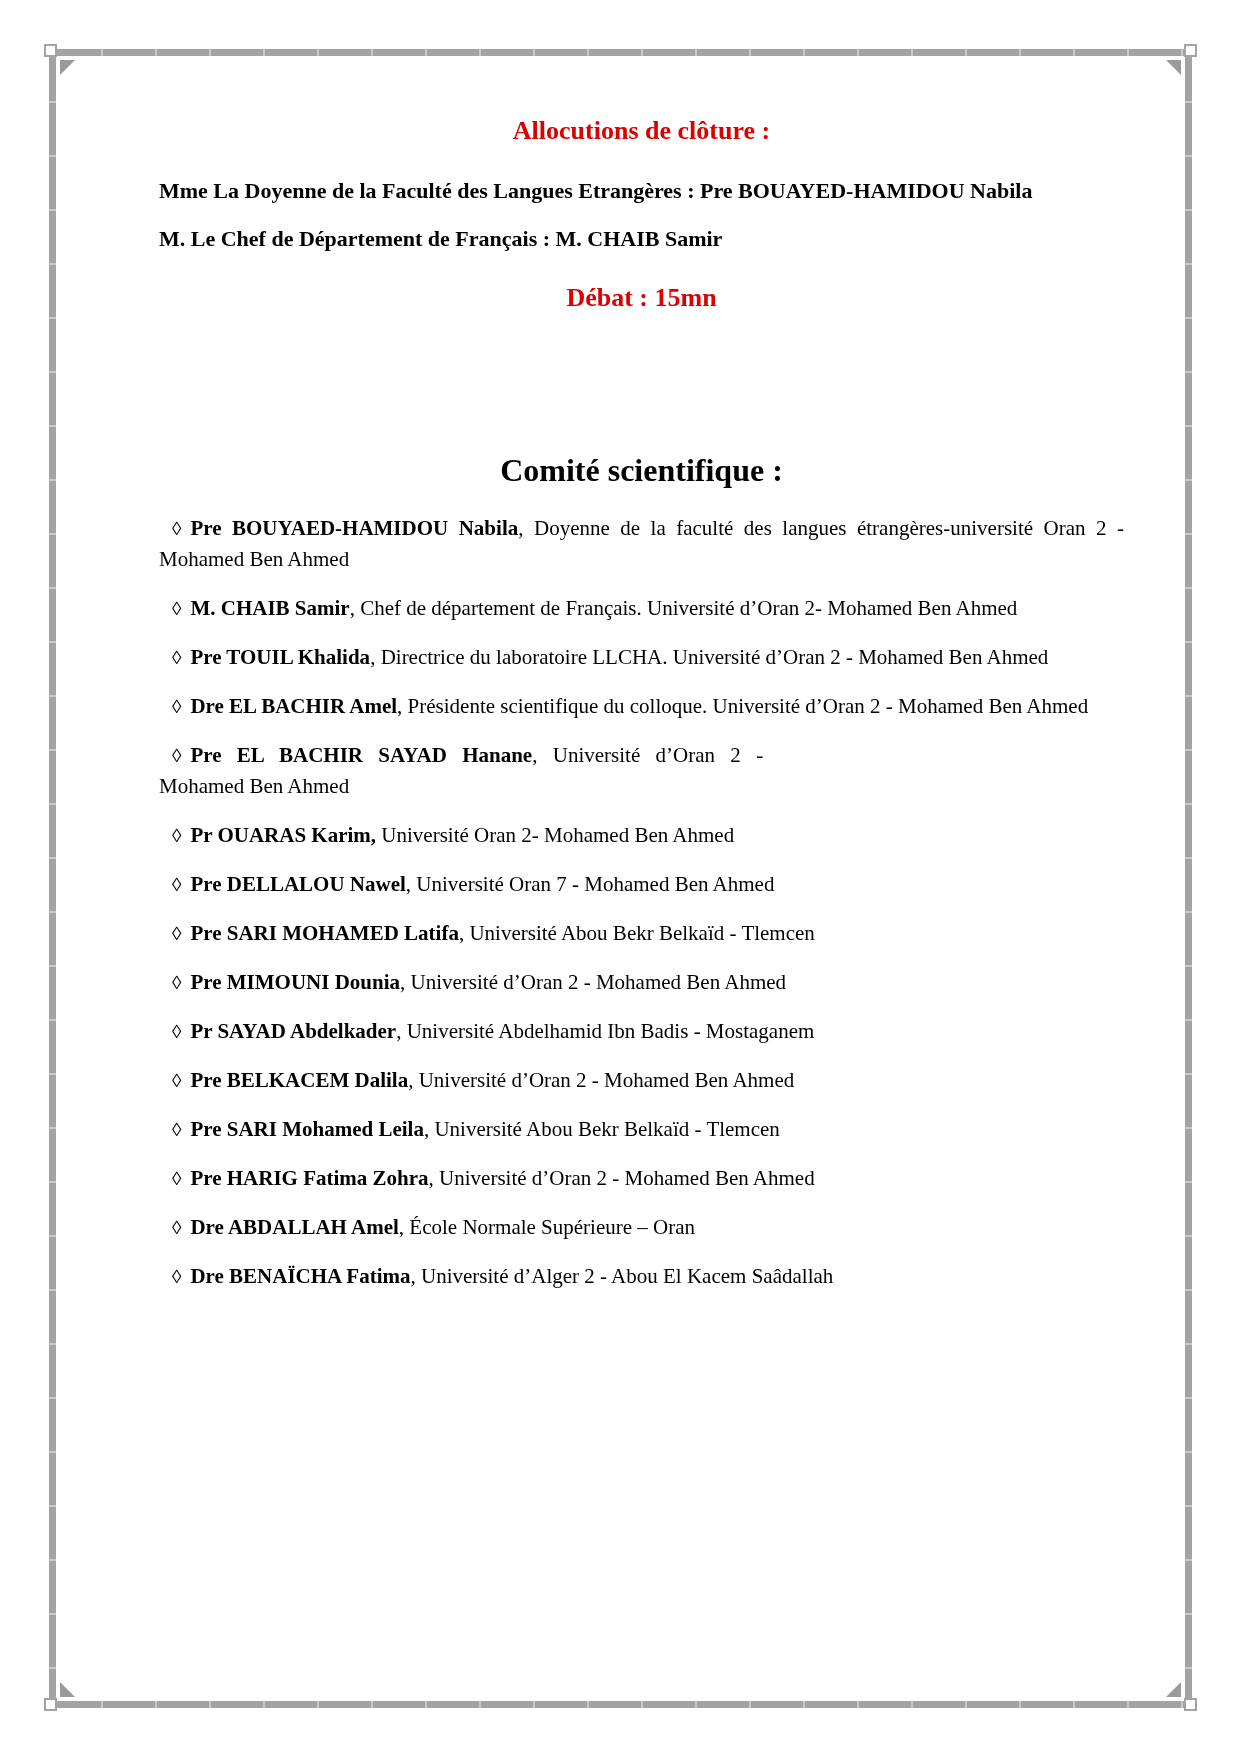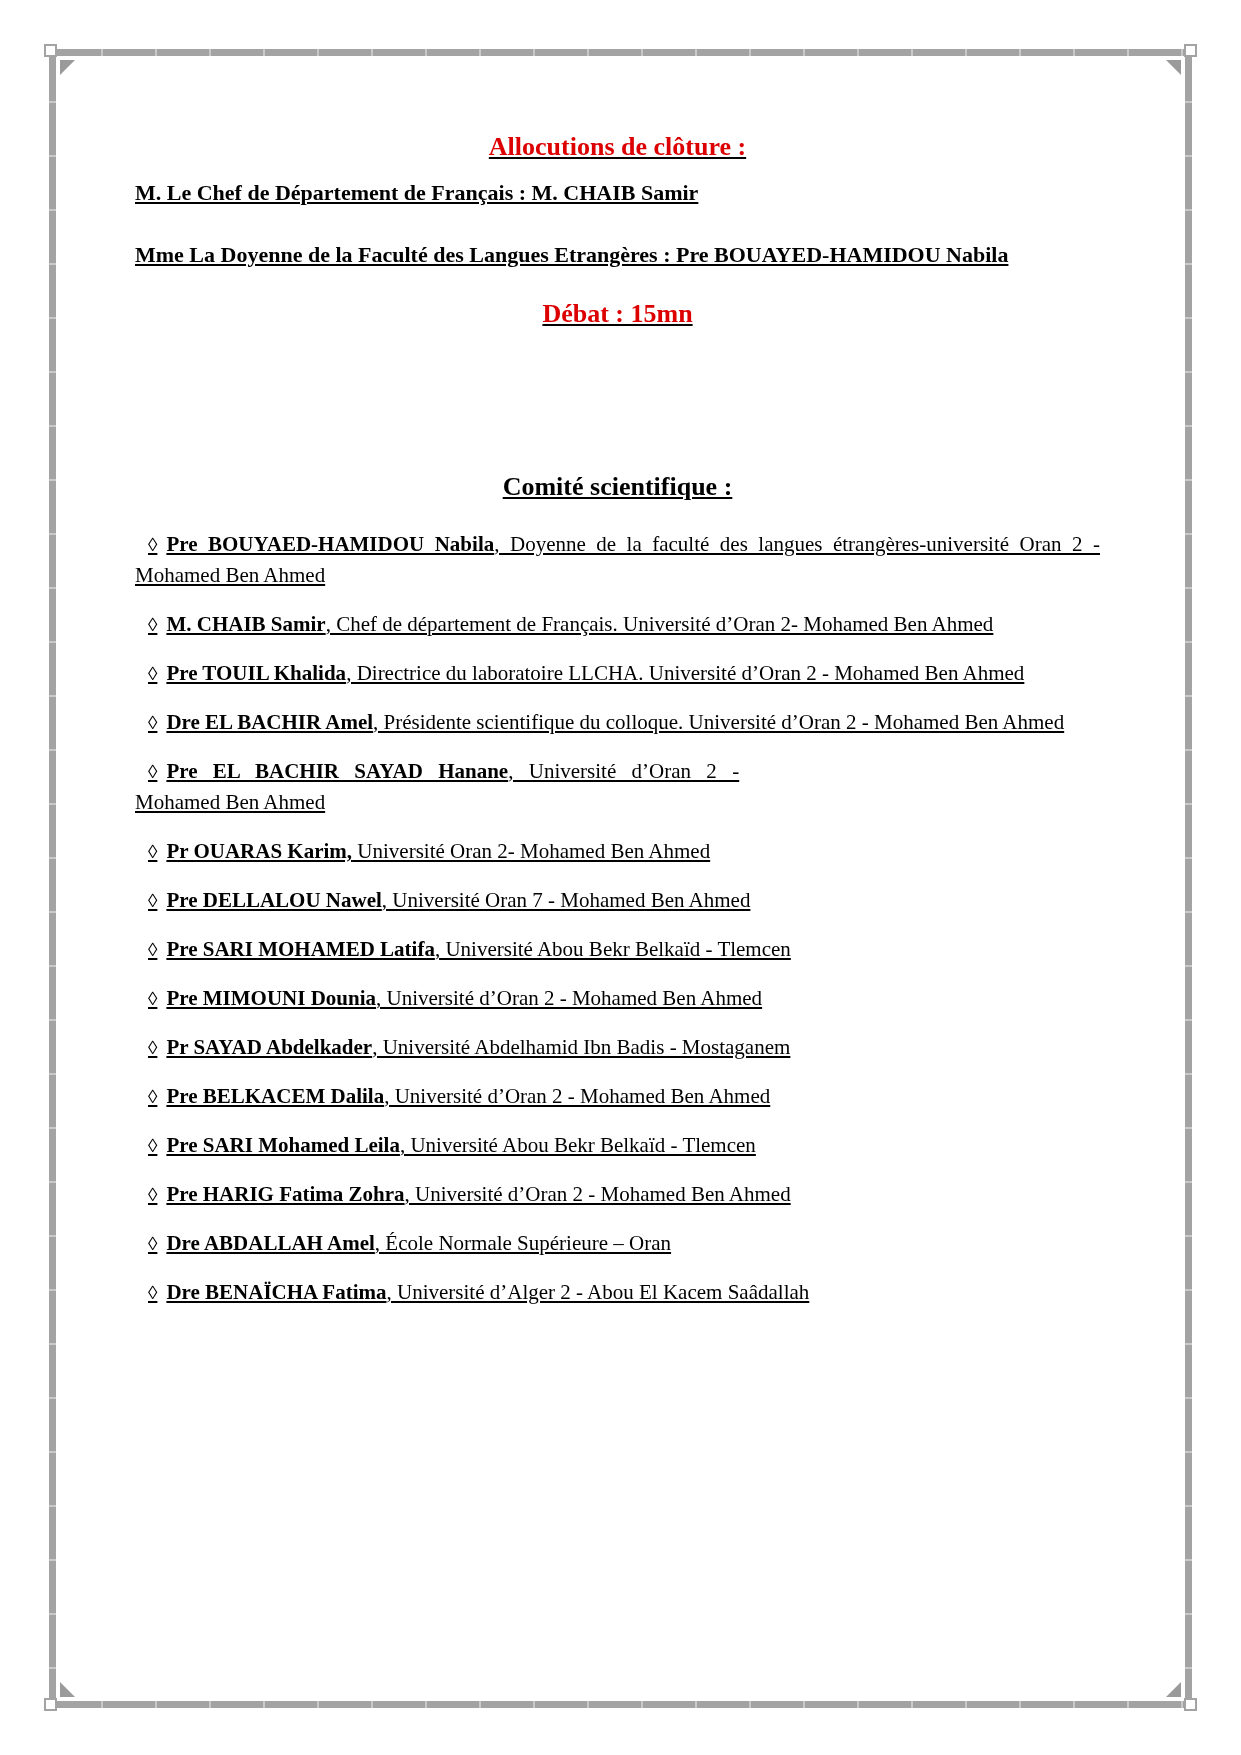--- a/index.html
+++ b/index.html
@@ -29,33 +29,33 @@
   }
   .sq-tl { left: 44px; top: 44px; } .sq-tr { left: 1184px; top: 44px; }
   .sq-bl { left: 44px; top: 1698px; } .sq-br { left: 1184px; top: 1698px; }
   .corner-tri { position: absolute; width: 15px; height: 15px; background: #9a9a9a; }
   .tri-tl { left: 60px; top: 60px; clip-path: polygon(0 0, 100% 0, 0 100%); }
   .tri-tr { left: 1166px; top: 60px; clip-path: polygon(0 0, 100% 0, 100% 100%); }
   .tri-bl { left: 60px; top: 1682px; clip-path: polygon(0 0, 0 100%, 100% 100%); }
   .tri-br { left: 1166px; top: 1682px; clip-path: polygon(100% 0, 100% 100%, 0 100%); }
   
   .content {
-    position: absolute; left: 57px; top: 68px;
-    width: 965px; padding-left: 78px; text-decoration: underline;
+    position: absolute; left: 57px; top: 52px;
+    width: 965px; padding-left: 102px;
   }
   .h-red {
     color: #dd0000; font-weight: bold; text-align: center;
     font-size: 26px; line-height: 33px; margin: 0;
   }
   .h-closing { margin-top: 62px; }
   .h-debate  { margin-top: 24px; }
   .h-pause   { margin-top: 29px; }
   .h-black {
     color: #000000; font-weight: bold; text-align: center;
-    font-size: 26px; line-height: 33px; margin: 140px 0 0 0;
+    font-size: 32px; line-height: 33px; margin: 140px 0 0 0;
   }
   .speaker {
     font-weight: bold; font-size: 22px; line-height: 36px;
     margin: 0; text-align: left;
   }
   .speaker-1 { margin-top: 26px; }
   .speaker-2 { margin-top: 12px; }
   .committee-list { margin-top: 26px; }
   .member {
     font-size: 21px; line-height: 31px;
@@ -83,23 +83,23 @@
   <div class="corner-sq sq-bl"></div>
   <div class="corner-sq sq-br"></div>
   <div class="corner-tri tri-tl"></div>
   <div class="corner-tri tri-tr"></div>
   <div class="corner-tri tri-bl"></div>
   <div class="corner-tri tri-br"></div>
 
   <div class="content">
     <p class="h-red h-closing">Allocutions de clôture :</p>
 
+    <p class="speaker speaker-1">Mme La Doyenne de la Faculté des Langues Etrangères : Pre BOUAYED-HAMIDOU Nabila</p>
+
     <p class="speaker speaker-2">M. Le Chef de Département de Français : M. CHAIB Samir</p>
-
-    <p class="speaker speaker-1">Mme La Doyenne de la Faculté des Langues Etrangères : Pre BOUAYED-HAMIDOU Nabila</p>
 
     <p class="h-red h-debate">Débat : 15mn</p>
 
 
     <p class="h-black">Comité scientifique :</p>
 
     <div class="committee-list">
         <div class="member justify"><span class="bullet">◊</span><span><span class="mname">Pre BOUYAED-HAMIDOU Nabila</span><span>, Doyenne de la faculté des langues étrangères-université Oran 2 - Mohamed Ben Ahmed</span></span></div>
         <div class="member justify"><span class="bullet">◊</span><span><span class="mname">M. CHAIB Samir</span><span>, Chef de département de Français. Université d’Oran 2- Mohamed Ben Ahmed</span></span></div>
         <div class="member justify"><span class="bullet">◊</span><span><span class="mname">Pre TOUIL Khalida</span><span>, Directrice du laboratoire LLCHA. Université d’Oran 2 - Mohamed Ben Ahmed</span></span></div>

